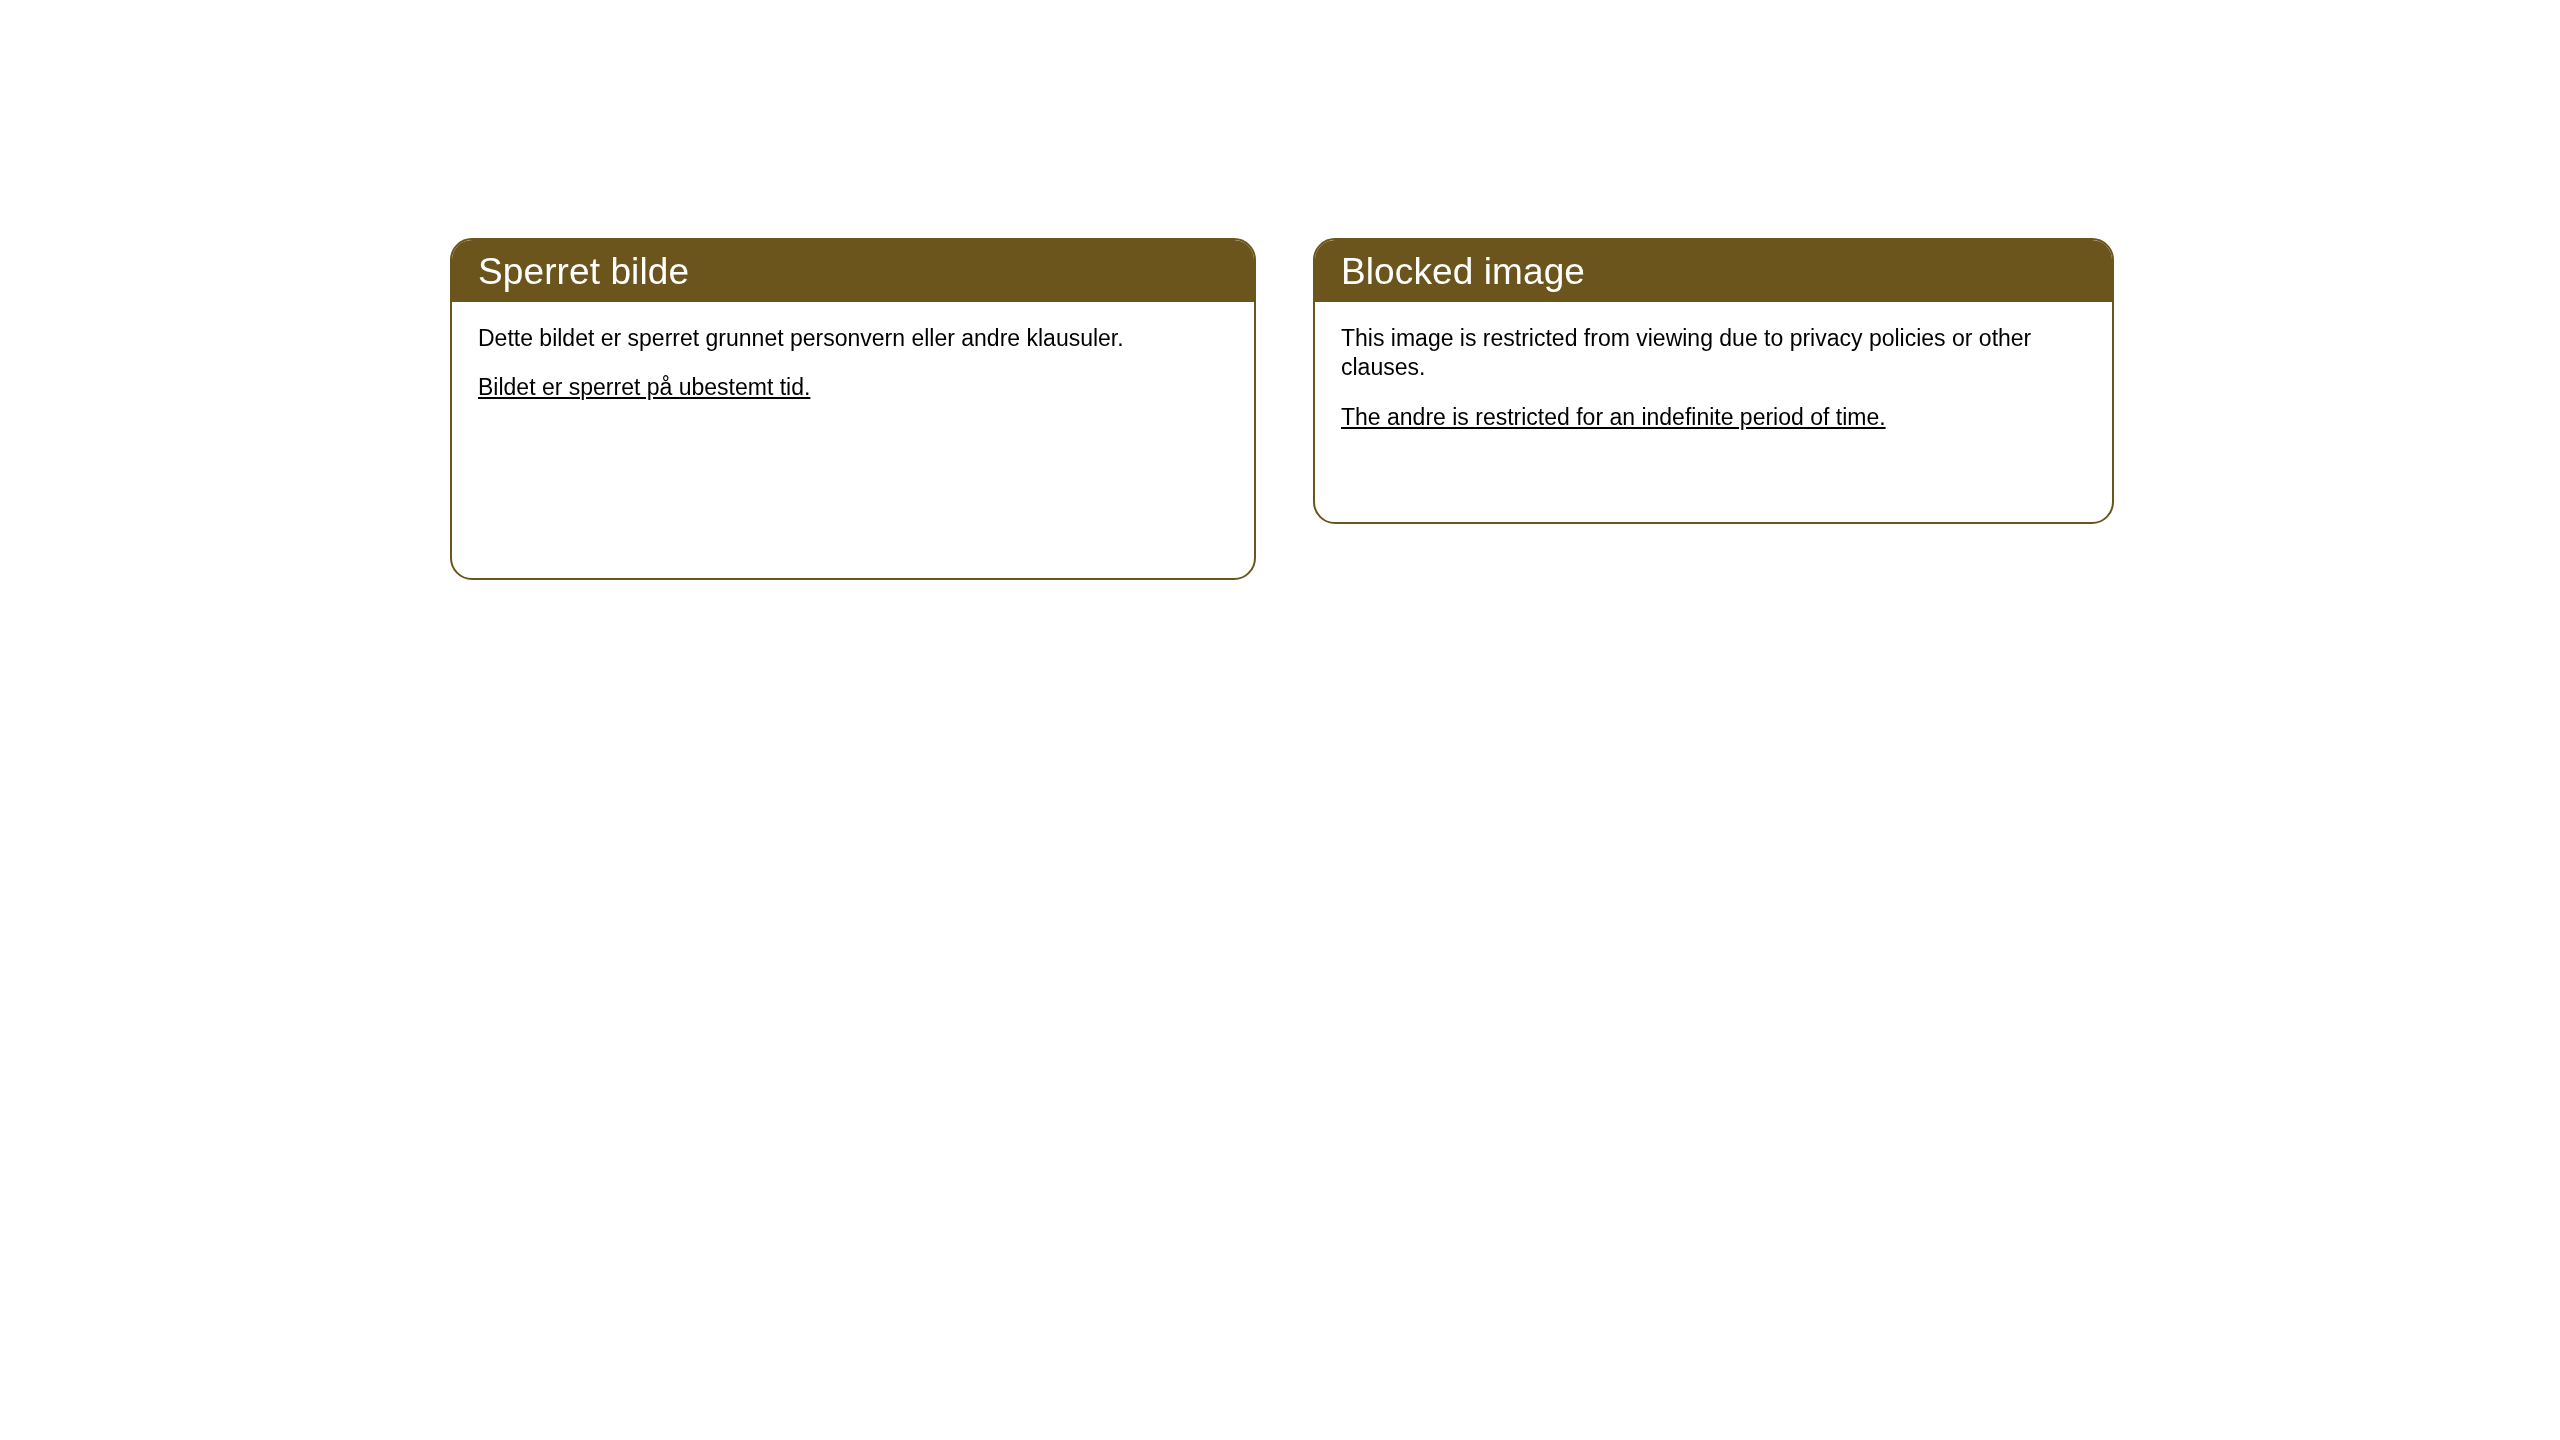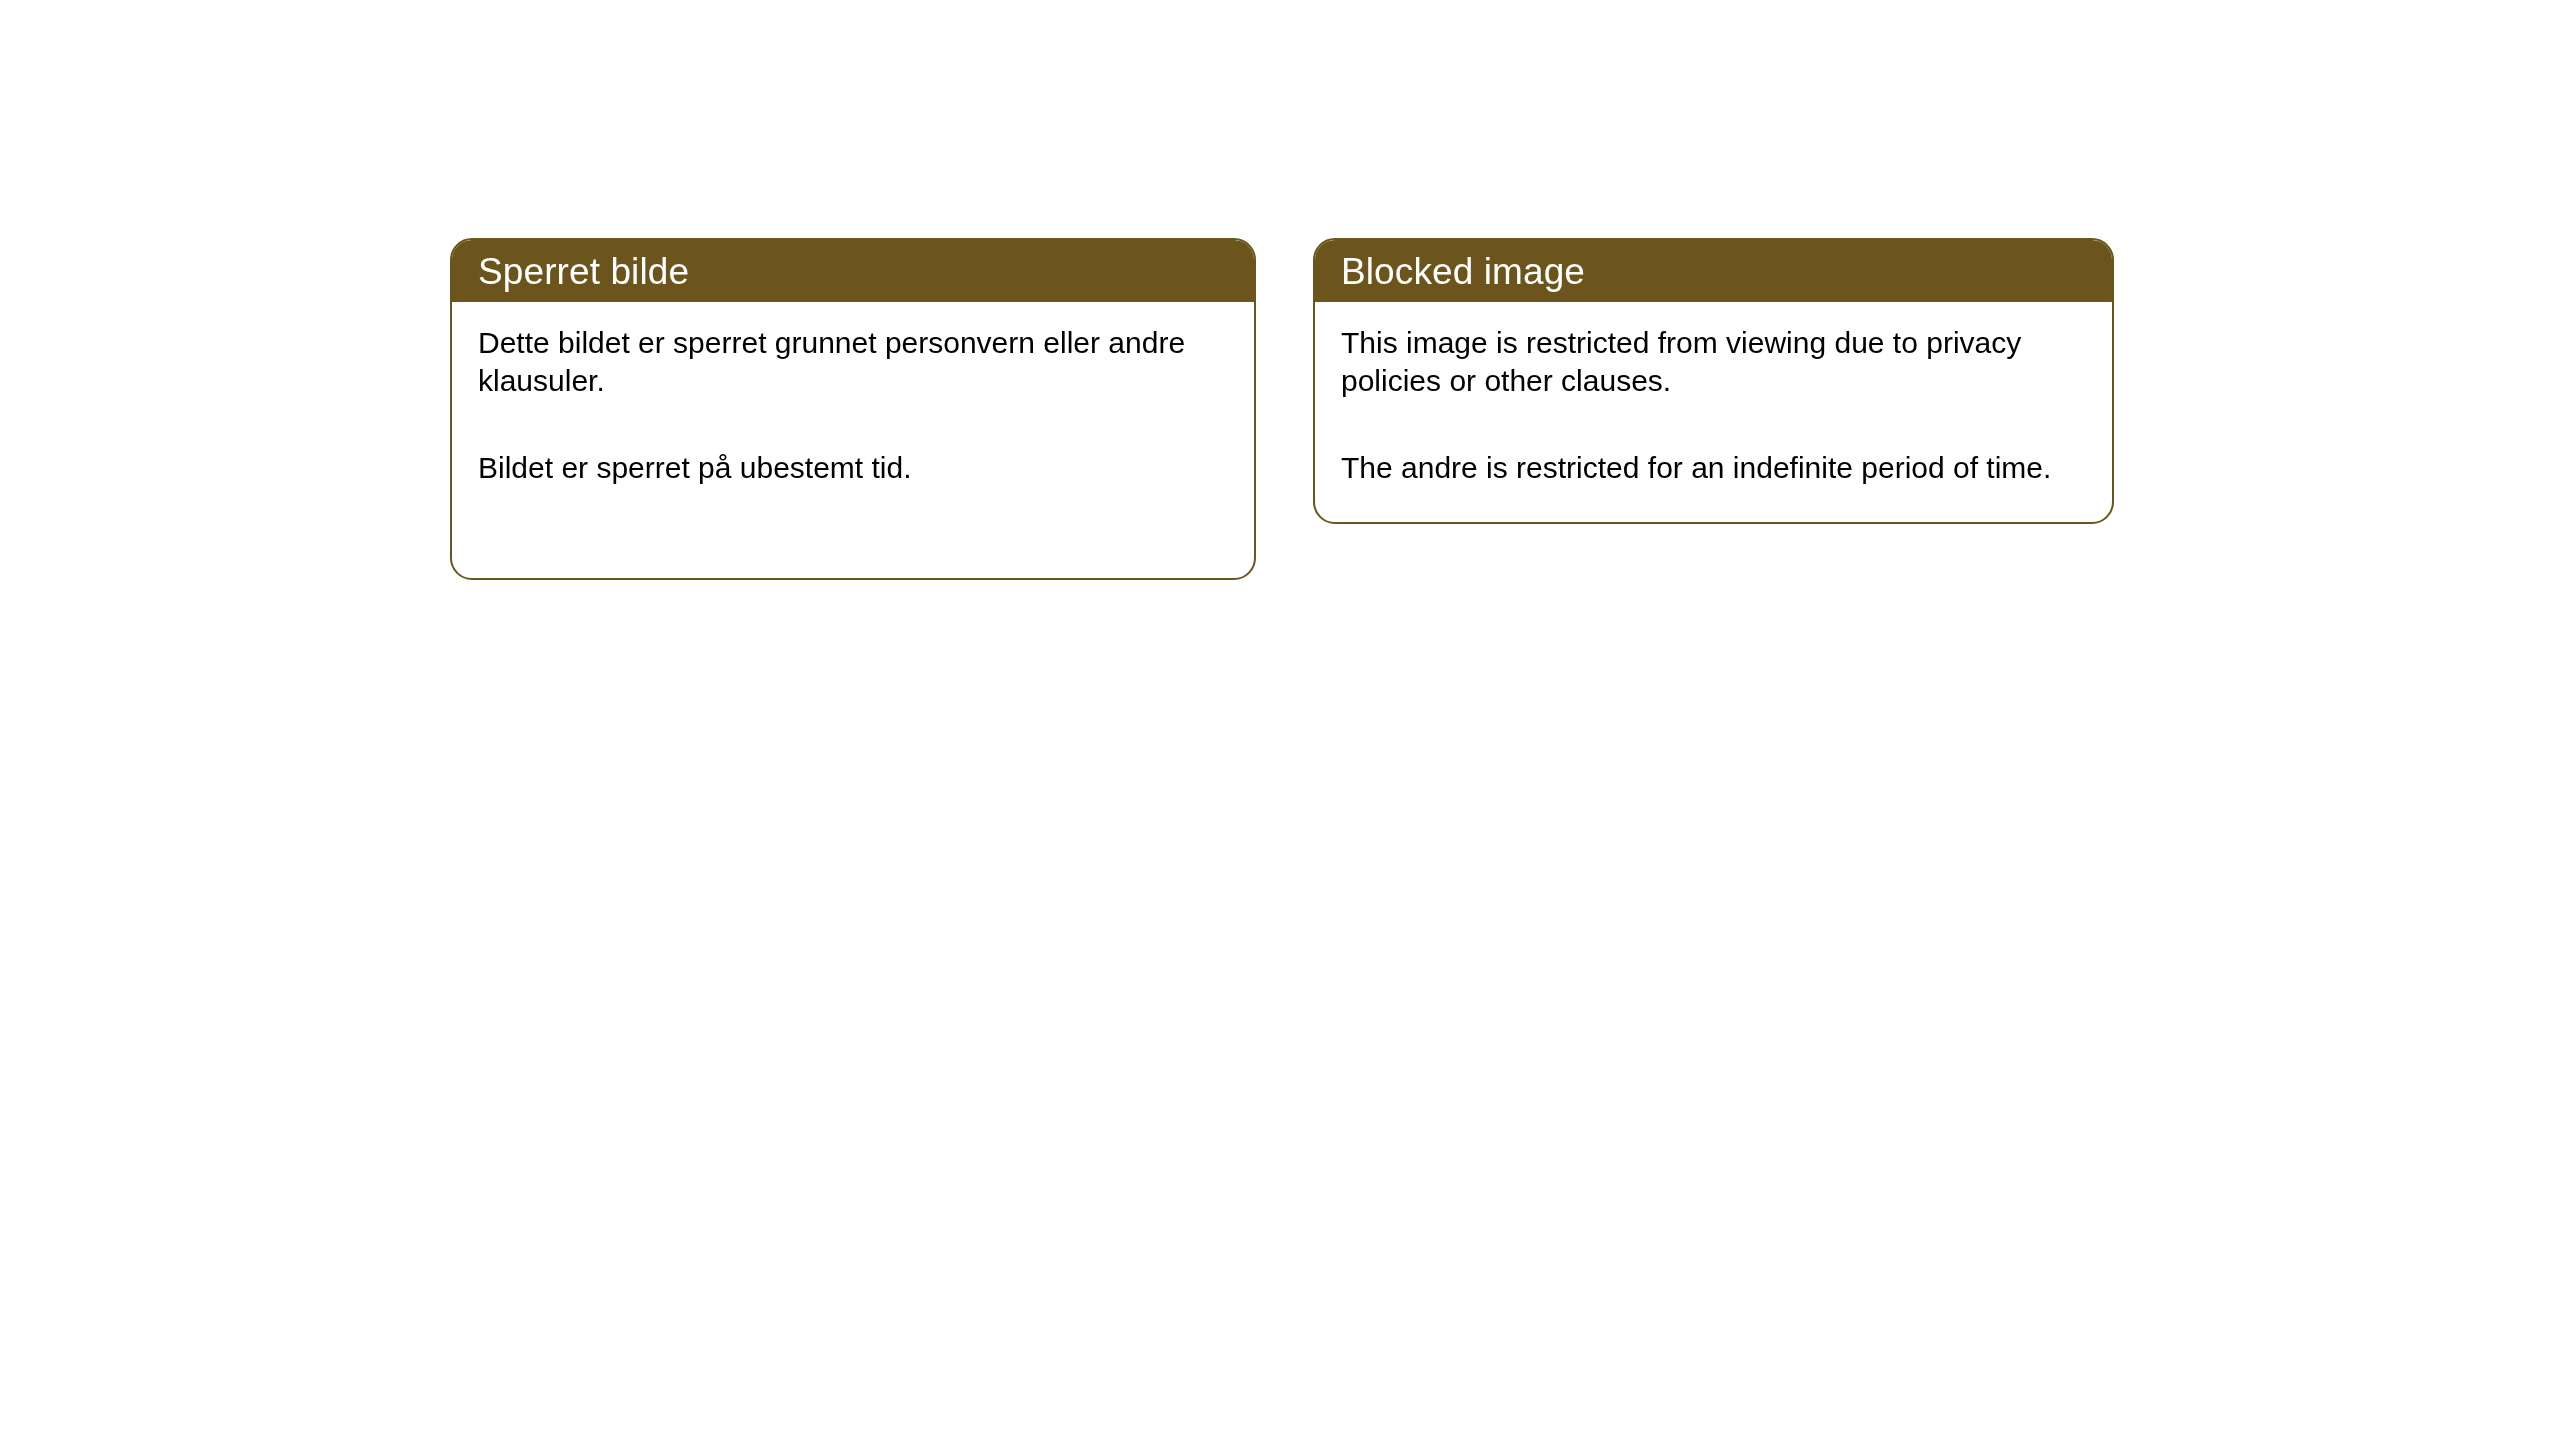--- a/index.html
+++ b/index.html
@@ -63,28 +63,29 @@
   }
 
   .card-body {
     box-sizing: border-box;
     padding: 22px 24px 0 26px;
     background: #ffffff;
   }
 
   .card-paragraph {
     color: #000000;
-    font-size: 30px;
+    font-size: 23px;
     font-weight: 400;
     line-height: 1.28;
     margin: 0;
   }
 
   .card-paragraph + .card-paragraph {
-    margin-top: 48px;
+    margin-top: 20px;
+    text-decoration: underline;
   }
 </style>
 </head>
 <body>
 
 <div class="stage">
 
   <div class="notice-card card-left">
     <div class="card-header">
       <span class="card-header-title">Sperret bilde</span>

